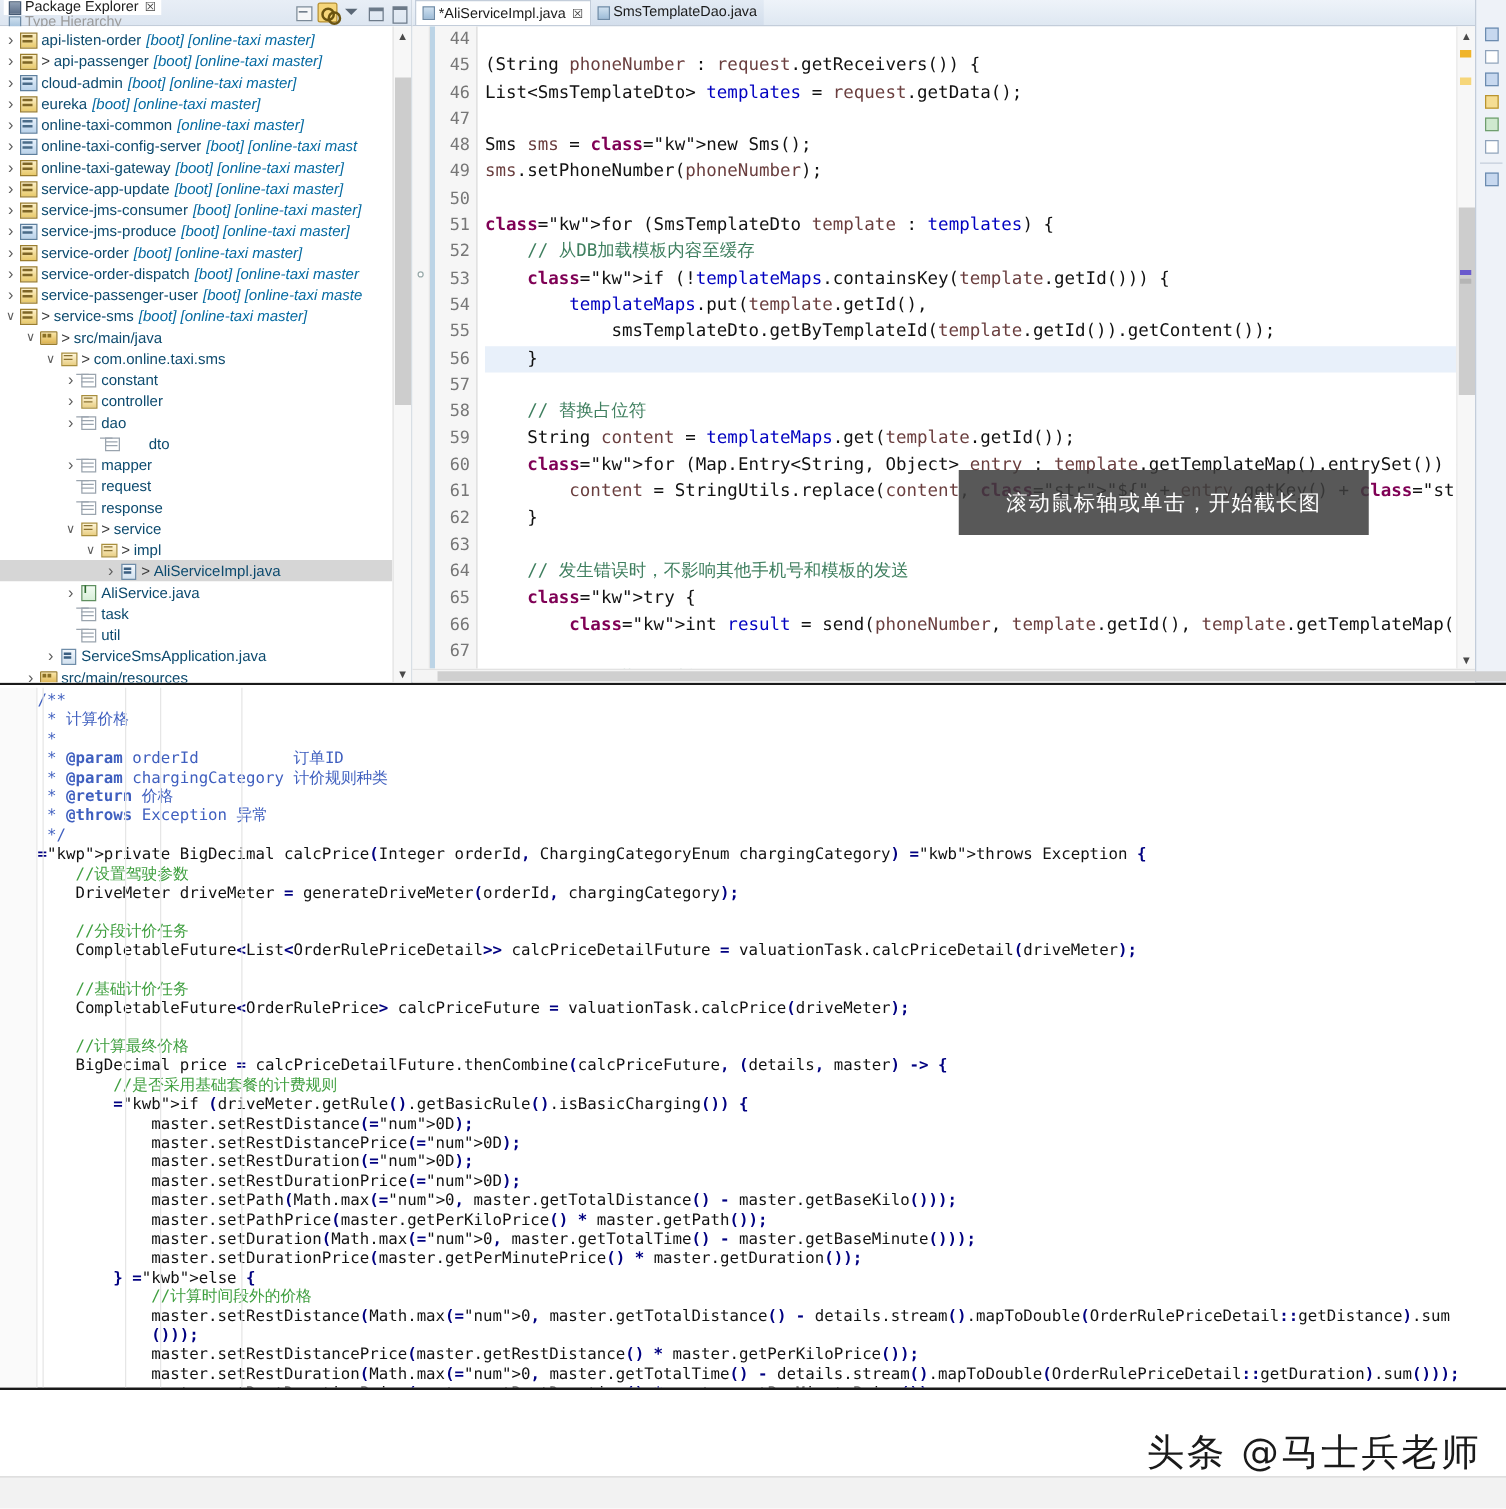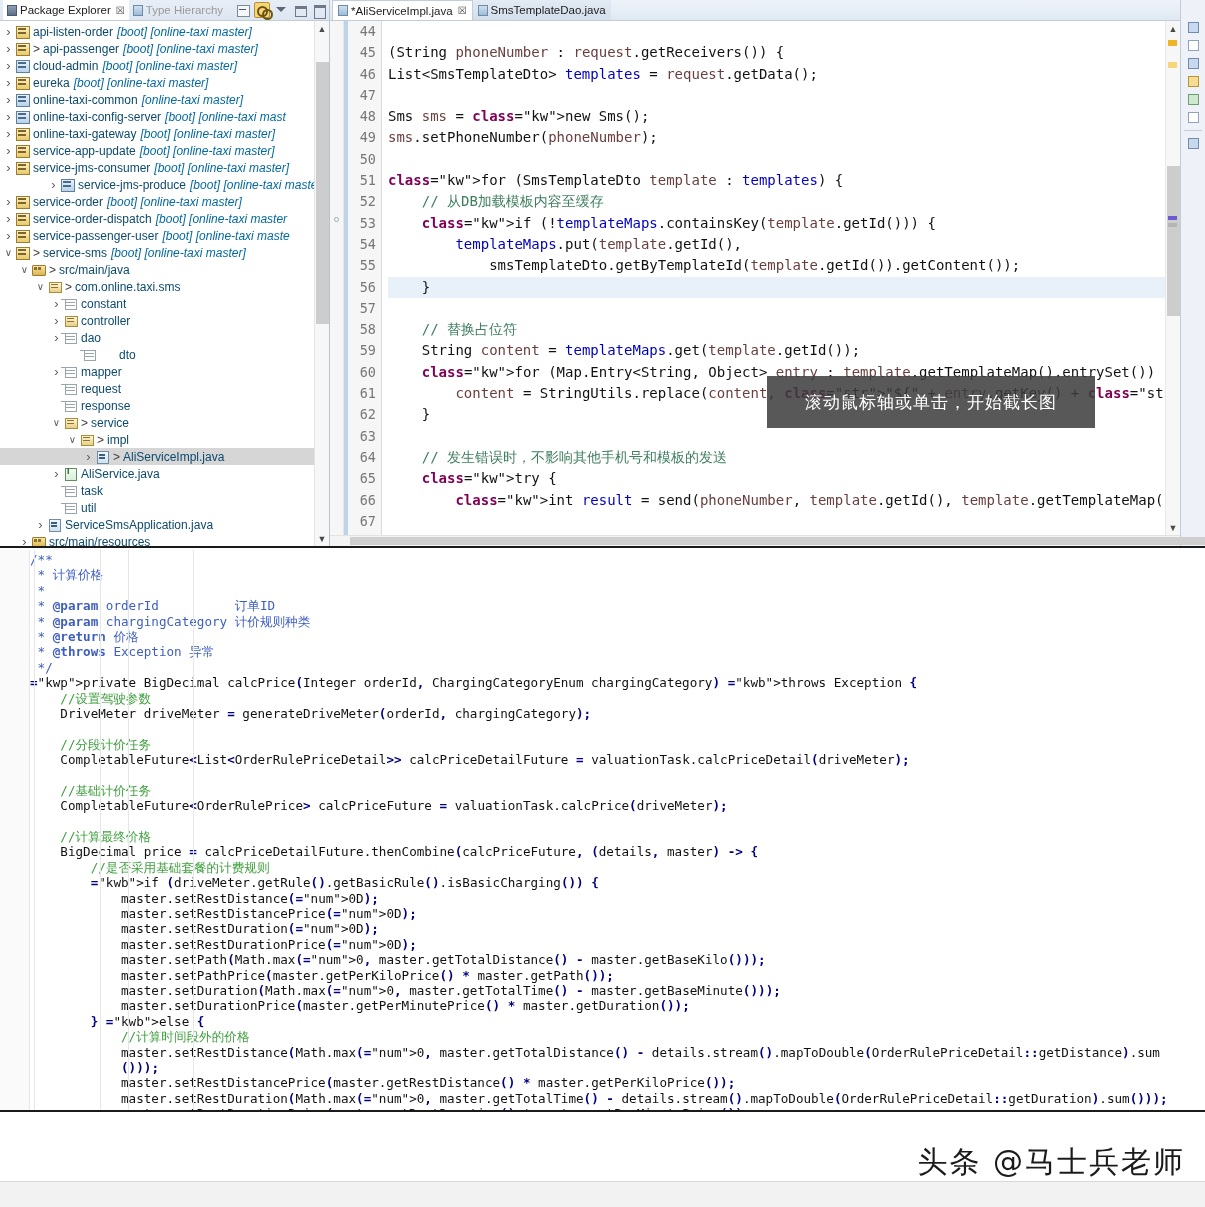--- a/index.html
+++ b/index.html
@@ -24,24 +24,25 @@
   
   #pkg-explorer {
     width:330px; height:546px;
     background:#ffffff;
     display:flex; flex-direction:column;
     border-right:1px solid #b8c4d0;
   }
   #pkg-tabbar {
     height:21px;
     background:linear-gradient(#e8eef6,#dde6f1);
-    display:flex; align-items:flex-end;
+    display:flex; align-items:flex-start;
     border-bottom:1px solid #c3cdda;
     padding-left:3px;
     position:relative;
+    flex-direction:column;
   }
   .pe-tab {
     display:flex; align-items:center; gap:3px;
     font-size:11.5px; padding:0 4px; height:20px;
     color:#202020; white-space:nowrap;
   }
   .pe-tab.active { background:#ffffff; font-weight:normal; }
   .pe-tab.inactive { color:#9a9a9a; }
   .tabicon {
     width:10px; height:11px; display:inline-block; position:relative;
@@ -358,21 +359,21 @@
             <span class="ic proj"></span>
             <span class="nm">service-app-update</span>
             <span class="meta">[boot] [online-taxi master]</span>
           </div>
           <div class="tr" style="padding-left: 2px;">
             <span class="arrow r"></span>
             <span class="ic proj"></span>
             <span class="nm">service-jms-consumer</span>
             <span class="meta">[boot] [online-taxi master]</span>
           </div>
-          <div class="tr" style="padding-left: 2px; margin-left: 45px;">
+          <div class="tr" style="padding-left: 2px;">
             <span class="arrow r"></span>
             <span class="ic proj2"></span>
             <span class="nm">service-jms-produce</span>
             <span class="meta">[boot] [online-taxi master]</span>
           </div>
           <div class="tr" style="padding-left: 2px;">
             <span class="arrow r"></span>
             <span class="ic proj"></span>
             <span class="nm">service-order</span>
             <span class="meta">[boot] [online-taxi master]</span>

